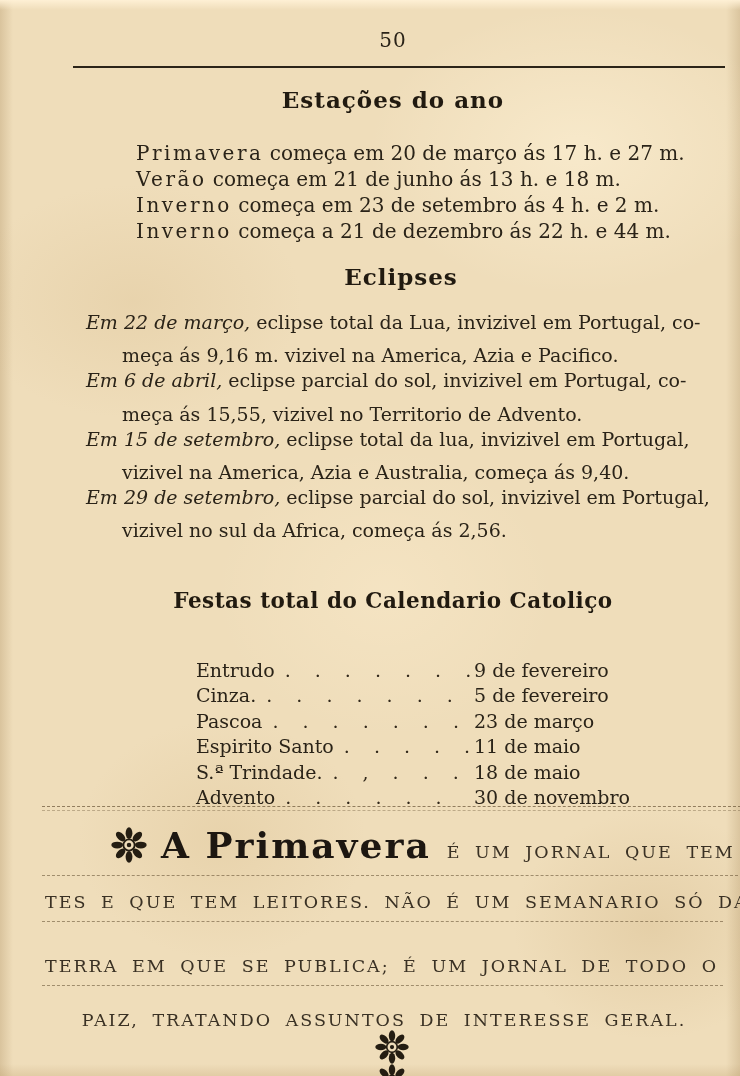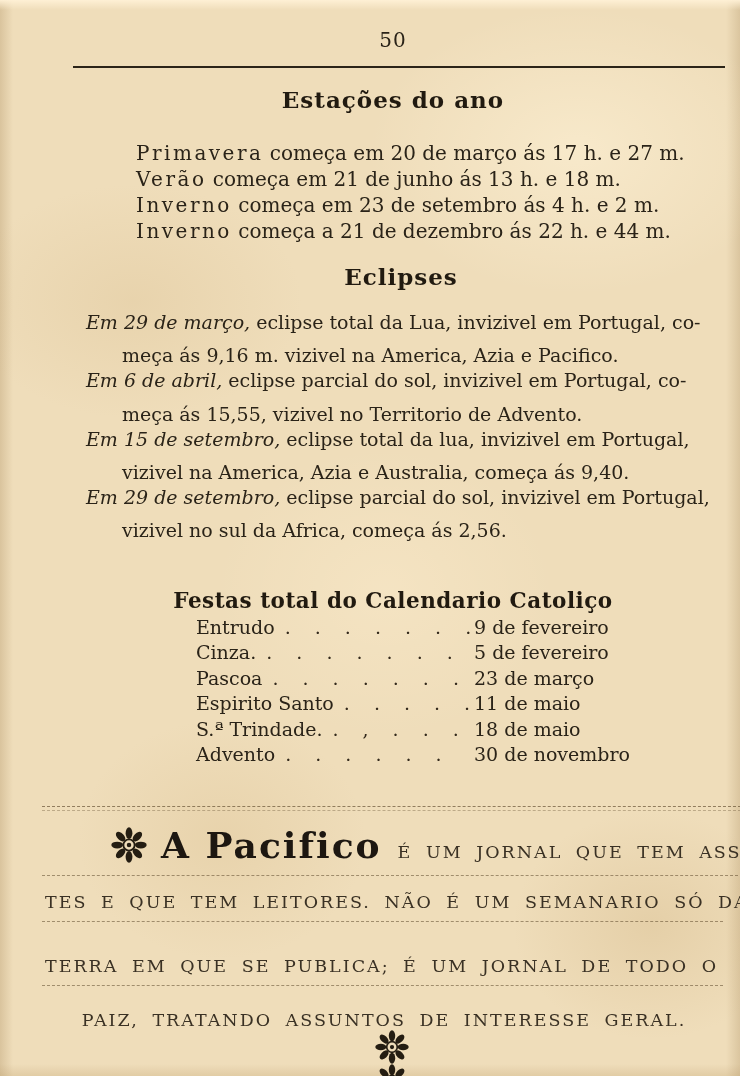--- a/index.html
+++ b/index.html
@@ -34,21 +34,21 @@
   .h-feasts { top: 588px; font-size: 21.5px; letter-spacing: .5px; }
 
   .seasons { top: 140px; left: 113px; font-size: 20px; line-height: 26px; white-space: nowrap; }
   .season-name { letter-spacing: 2.5px; }
 
   .eclipses { top: 310px; left: 63px; width: 672px; font-size: 19px; line-height: 25.2px; }
   .e-line1 { white-space: nowrap; }
   .e-line2 { white-space: nowrap; margin-left: 36px; margin-top: 8px; }
   .it { font-style: italic; }
 
-  .feasts { top: 615px; left: 173px; width: 460px; font-size: 19px; line-height: 25.4px; }
+  .feasts { top: 658px; left: 173px; width: 460px; font-size: 19px; line-height: 25.4px; }
   .f-row { display: flex; }
   .f-left { display: flex; width: 278px; }
   .f-name { white-space: nowrap; }
   .f-leader { flex: 1; overflow: hidden; white-space: nowrap; letter-spacing: 9px; padding-left: 10px; color: #33291c; }
   .f-date { white-space: nowrap; }
 
   .sep { top: 806px; left: 42px; width: 676px; height: 3px;
          border-top: 1px dashed rgba(95,75,45,.65);
          border-bottom: 1px dashed rgba(95,75,45,.35); }
 
@@ -77,21 +77,21 @@
     <div><span class="season-name">Primavera</span><span> começa em 20 de março ás 17 h. e 27 m.</span></div>
     <div><span class="season-name">Verão</span><span> começa em 21 de junho ás 13 h. e 18 m.</span></div>
     <div><span class="season-name">Inverno</span><span> começa em 23 de setembro ás 4 h. e 2 m.</span></div>
     <div><span class="season-name">Inverno</span><span> começa a 21 de dezembro ás 22 h. e 44 m.</span></div>
   </div>
 
   <div class="abs center heading h-eclipses">Eclipses</div>
 
   <div class="abs eclipses">
     <div>
-      <div class="e-line1"><span class="it">Em 29 de março,</span><span> eclipse total da Lua, invizivel em Portugal, co-</span></div>
+      <div class="e-line1"><span class="it">Em 22 de março,</span><span> eclipse total da Lua, invizivel em Portugal, co-</span></div>
       <div class="e-line2">meça ás 9,16 m. vizivel na America, Azia e Pacifico.</div>
     </div>
     <div>
       <div class="e-line1"><span class="it">Em 6 de abril,</span><span> eclipse parcial do sol, invizivel em Portugal, co-</span></div>
       <div class="e-line2">meça ás 15,55, vizivel no Territorio de Advento.</div>
     </div>
     <div>
       <div class="e-line1"><span class="it">Em 15 de setembro,</span><span> eclipse total da lua, invizivel em Portugal,</span></div>
       <div class="e-line2">vizivel na America, Azia e Australia, começa ás 9,40.</div>
     </div>
@@ -158,21 +158,21 @@
         <ellipse cx="16" cy="5.5" rx="3" ry="5.2" transform="rotate(90 16 16)"></ellipse>
         <ellipse cx="16" cy="5.5" rx="3" ry="5.2" transform="rotate(135 16 16)"></ellipse>
         <ellipse cx="16" cy="5.5" rx="3" ry="5.2" transform="rotate(180 16 16)"></ellipse>
         <ellipse cx="16" cy="5.5" rx="3" ry="5.2" transform="rotate(225 16 16)"></ellipse>
         <ellipse cx="16" cy="5.5" rx="3" ry="5.2" transform="rotate(270 16 16)"></ellipse>
         <ellipse cx="16" cy="5.5" rx="3" ry="5.2" transform="rotate(315 16 16)"></ellipse>
       </g>
       <circle cx="16" cy="16" r="5" fill="#efddba" stroke="#241d12" stroke-width="1.6"></circle>
       <circle cx="16" cy="16" r="2" fill="#241d12"></circle>
     </svg>
-    <span class="brand">A Pacifico</span>
+    <span class="brand">A Primavera</span>
     <span class="caps">É UM JORNAL QUE TEM ASSINAN-</span>
   </div>
 
   <div class="abs ad-line ad2 caps">TES E QUE TEM LEITORES. NÃO É UM SEMANARIO SÓ DA</div>
 
   <div class="abs ad-line ad3 caps">TERRA EM QUE SE PUBLICA; É UM JORNAL DE TODO O</div>
 
   <div class="abs ad-line ad4">
     <span class="caps">PAIZ, TRATANDO ASSUNTOS DE INTERESSE GERAL.</span>
     <svg class="fleuron" width="34" height="34" viewBox="0 0 32 32">

